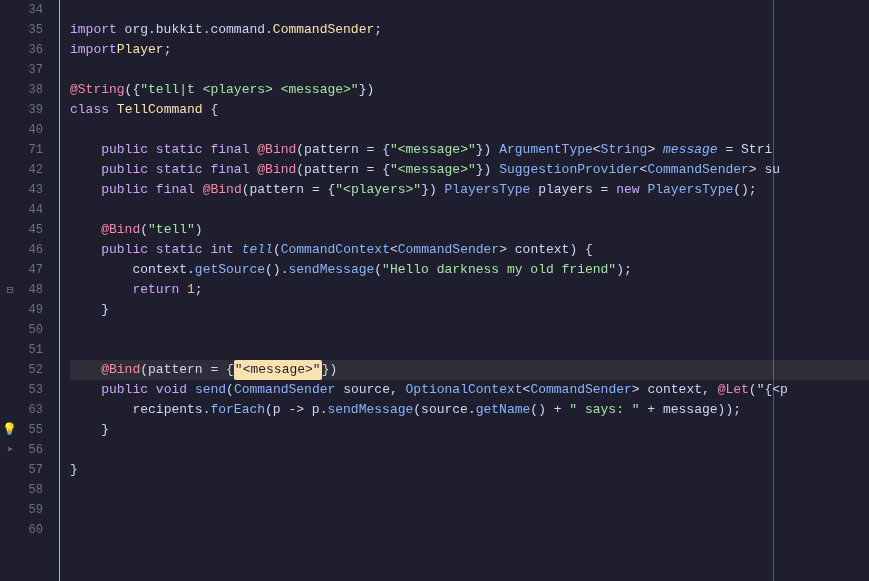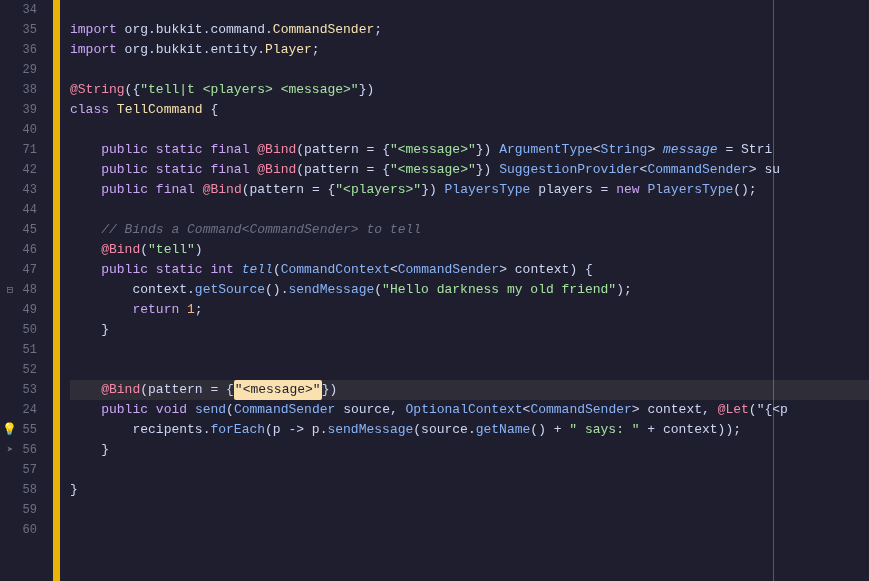--- a/index.html
+++ b/index.html
@@ -24,21 +24,21 @@
       overflow: hidden;
     }
     .gutter {
       width: 40px;
       background: #1e1e2e;
       color: #6c7086;
       text-align: right;
       padding-right: 8px;
       user-select: none;
       flex-shrink: 0;
-      border-right: 7px solid #eab308;
+      border-right: 1px solid #eab308;
     }
     .line-numbers {
       display: flex;
       flex-direction: column;
     }
     .line-num {
       height: 20px;
       line-height: 20px;
       font-size: 12px;
       color: #6c7086;
@@ -150,58 +150,58 @@
       <div class="gutter-icon-line"></div>
       <div class="gutter-icon-line"></div>
       <div class="gutter-icon-line"></div>
     </div>
 
     <div class="gutter">
       <div class="line-numbers">
         <div class="line-num">34</div>
         <div class="line-num">35</div>
         <div class="line-num">36</div>
-        <div class="line-num">29</div>
+        <div class="line-num">37</div>
         <div class="line-num">38</div>
         <div class="line-num">39</div>
         <div class="line-num">40</div>
         <div class="line-num">71</div>
         <div class="line-num">42</div>
         <div class="line-num">43</div>
         <div class="line-num">44</div>
         <div class="line-num">45</div>
         <div class="line-num">46</div>
         <div class="line-num">47</div>
         <div class="line-num">48</div>
         <div class="line-num">49</div>
         <div class="line-num">50</div>
         <div class="line-num">51</div>
         <div class="line-num">52</div>
         <div class="line-num">53</div>
-        <div class="line-num">24</div>
+        <div class="line-num">63</div>
         <div class="line-num">55</div>
         <div class="line-num">56</div>
         <div class="line-num">57</div>
         <div class="line-num">58</div>
         <div class="line-num">59</div>
         <div class="line-num">60</div>
       </div>
     </div>
 
     <div class="code-content">
       <div class="red-line"></div>
 
       <div class="code-line"></div>
 
       <div class="code-line">
         <span class="kw">import</span><span class="plain"> org.bukkit.command.</span><span class="cls">CommandSender</span><span class="plain">;</span>
       </div>
 
       <div class="code-line">
-        <span class="kw">import</span><span class="plain"> org.bukkit.entity.</span><span class="cls">Player</span><span class="plain">;</span>
+        <span class="kw">import</span><span class="cls">Player</span><span class="plain">;</span>
       </div>
 
       <div class="code-line"></div>
 
 
       <div class="code-line">
         <span class="ann">@String</span><span class="plain">(</span><span class="plain">{</span><span class="str">"tell|t &lt;players&gt; &lt;message&gt;"</span><span class="plain">}</span><span class="plain">)</span>
       </div>
 
       <div class="code-line">
@@ -217,23 +217,20 @@
       <div class="code-line">
         <span class="plain">    </span><span class="kw">public</span><span class="plain"> </span><span class="kw">static</span><span class="plain"> </span><span class="kw">final</span><span class="plain"> </span><span class="ann">@Bind</span><span class="plain">(pattern = {</span><span class="str">"&lt;message&gt;"</span><span class="plain">}) </span><span class="type">SuggestionProvider</span><span class="plain">&lt;</span><span class="type">CommandSender</span><span class="plain">&gt; su</span>
       </div>
 
       <div class="code-line">
         <span class="plain">    </span><span class="kw">public</span><span class="plain"> </span><span class="kw">final</span><span class="plain"> </span><span class="ann">@Bind</span><span class="plain">(pattern = {</span><span class="str">"&lt;players&gt;"</span><span class="plain">}) </span><span class="type">PlayersType</span><span class="plain"> players = </span><span class="kw">new</span><span class="plain"> </span><span class="type">PlayersType</span><span class="plain">();</span>
       </div>
 
       <div class="code-line"></div>
 
-      <div class="code-line">
-        <span class="plain">    </span><span class="comment">// Binds a Command&lt;CommandSender&gt; to tell</span>
-      </div>
 
       <div class="code-line">
         <span class="plain">    </span><span class="ann">@Bind</span><span class="plain">(</span><span class="str">"tell"</span><span class="plain">)</span>
       </div>
 
       <div class="code-line">
         <span class="plain">    </span><span class="kw">public</span><span class="plain"> </span><span class="kw">static</span><span class="plain"> </span><span class="kw">int</span><span class="plain"> </span><span class="fn-italic">tell</span><span class="plain">(</span><span class="type">CommandContext</span><span class="plain">&lt;</span><span class="type">CommandSender</span><span class="plain">&gt; context) {</span>
       </div>
 
       <div class="code-line">
@@ -255,21 +252,21 @@
 
       <div class="code-line highlighted">
         <span class="plain">    </span><span class="ann">@Bind</span><span class="plain">(pattern = {</span><span class="highlight-word">"&lt;message&gt;"</span><span class="plain">})</span>
       </div>
 
       <div class="code-line">
         <span class="plain">    </span><span class="kw">public</span><span class="plain"> </span><span class="kw">void</span><span class="plain"> </span><span class="fn">send</span><span class="plain">(</span><span class="type">CommandSender</span><span class="plain"> source, </span><span class="type">OptionalContext</span><span class="plain">&lt;</span><span class="type">CommandSender</span><span class="plain">&gt; context, </span><span class="ann">@Let</span><span class="plain">("{&lt;p</span>
       </div>
 
       <div class="code-line">
-        <span class="plain">        </span><span class="plain">recipents.</span><span class="fn">forEach</span><span class="plain">(p -&gt; p.</span><span class="fn">sendMessage</span><span class="plain">(source.</span><span class="fn">getName</span><span class="plain">() + </span><span class="str">" says: "</span><span class="plain"> + context));</span>
+        <span class="plain">        </span><span class="plain">recipents.</span><span class="fn">forEach</span><span class="plain">(p -&gt; p.</span><span class="fn">sendMessage</span><span class="plain">(source.</span><span class="fn">getName</span><span class="plain">() + </span><span class="str">" says: "</span><span class="plain"> + message));</span>
       </div>
 
       <div class="code-line">
         <span class="plain">    </span><span class="plain">}</span>
       </div>
 
       <div class="code-line"></div>
 
       <div class="code-line">
         <span class="plain">}</span>

